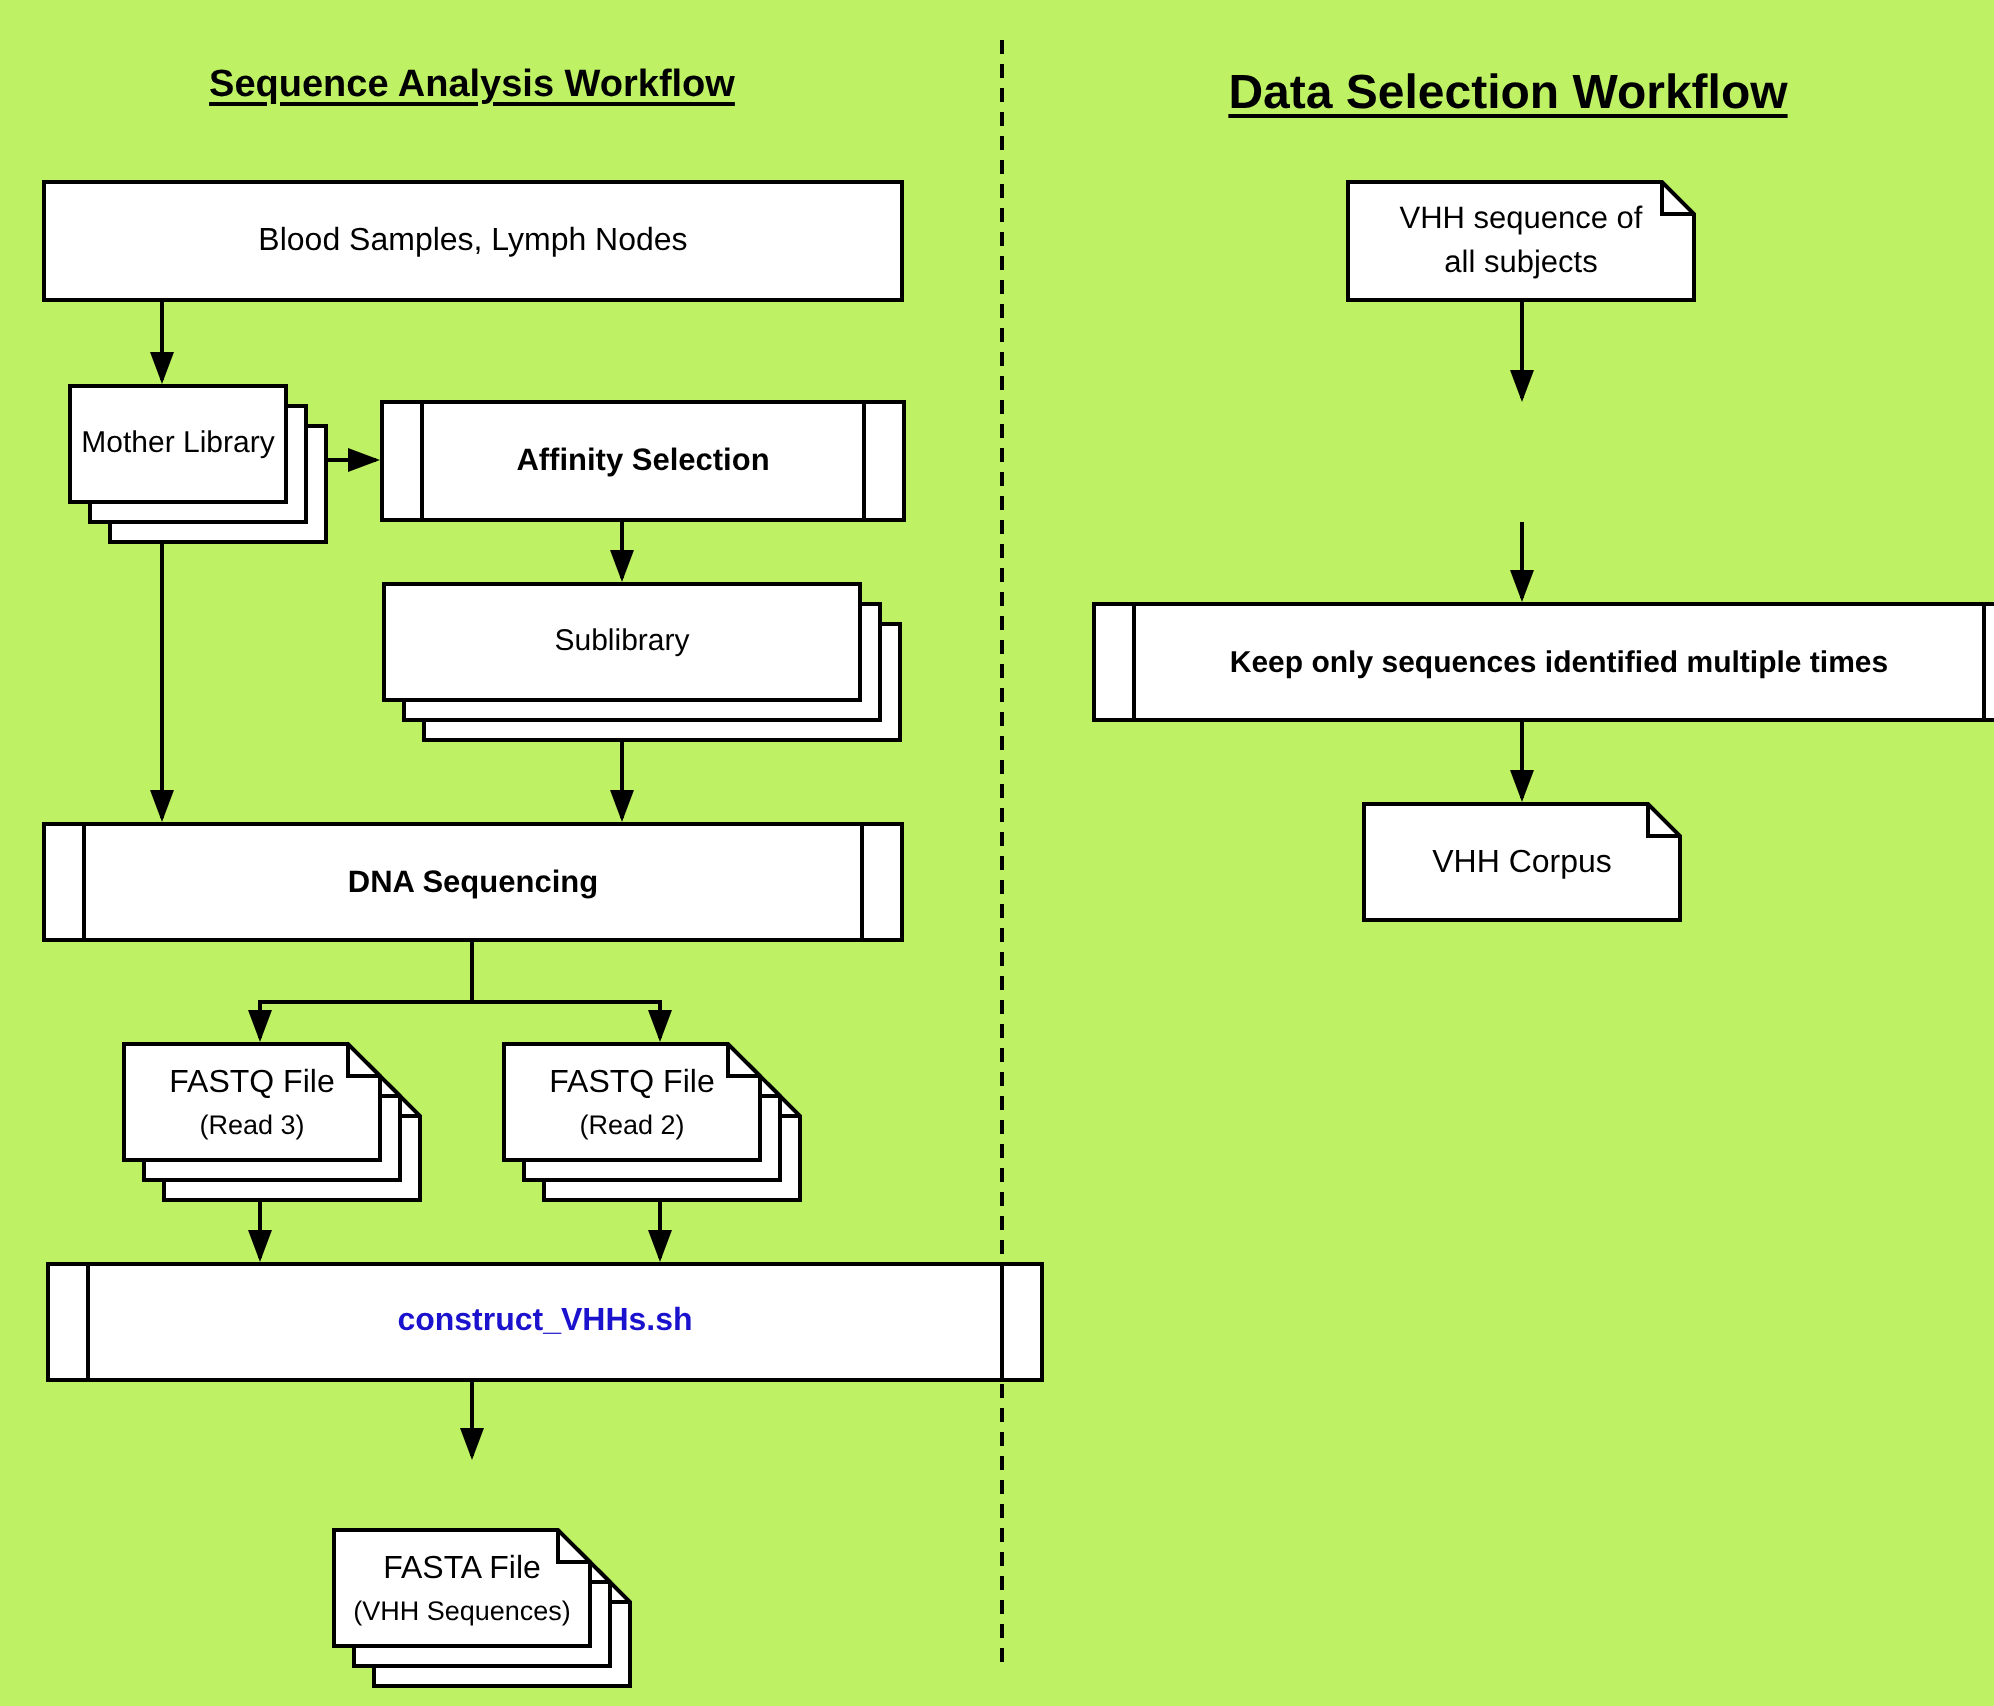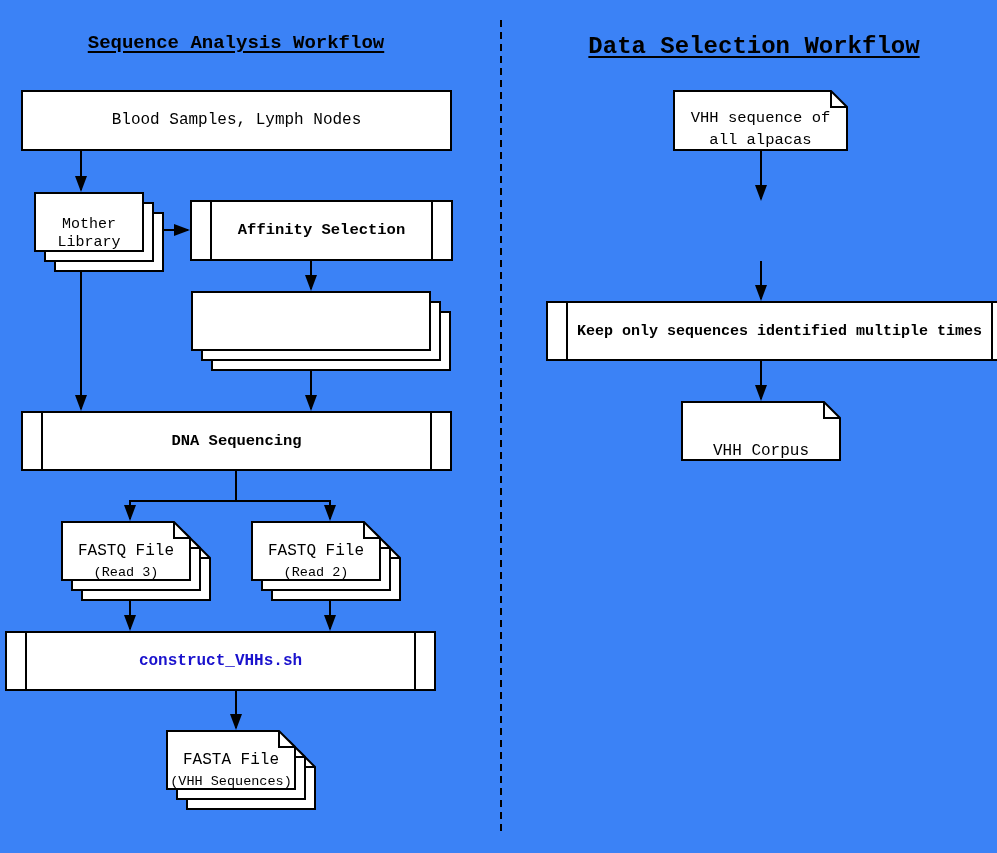--- a/index.html
+++ b/index.html
@@ -1,37 +1,37 @@
 <!DOCTYPE html>
 <html><head>
 <meta charset="utf-8">
 <style>
   html,body{margin:0;padding:0;background:#fff;}
   .canvas{
-    position:relative;width:997px;height:853px;background:#3b82f6;overflow:hidden;
-    font-family:Liberation Mono, monospace;color:#000;
+    position:relative;width:997px;height:853px;background:#bef264;overflow:hidden;
+    font-family:Liberation Sans, sans-serif;color:#000;
   }
   .connectors{position:absolute;left:0;top:0;z-index:0;}
   .wftitle{
     position:absolute;z-index:2;text-align:center;font-weight:bold;font-size:19px;
     text-decoration:underline;text-decoration-thickness:2px;text-underline-offset:3px;
   }
   .node{position:absolute;box-sizing:border-box;z-index:1;}
   .rectnode{
     background:#fff;border:2px solid #000;
     display:flex;flex-direction:column;align-items:center;justify-content:center;text-align:center;
   }
   .bar{position:absolute;top:0;bottom:0;width:2px;background:#000;}
   .bar.l{left:18px;}
   .bar.r{right:18px;}
   .stack{position:absolute;z-index:1;}
   .stack svg{position:absolute;left:0;top:0;}
   .stack .label{
     position:absolute;left:0;top:0;
-    display:flex;flex-direction:column;align-items:center;justify-content:flex-end;text-align:center;
+    display:flex;flex-direction:column;align-items:center;justify-content:center;text-align:center;
   }
   .t1{font-size:16px;line-height:19px;}
   .t1b{font-size:15.5px;line-height:19px;font-weight:bold;}
   .t2{font-size:13px;line-height:15px;margin-top:4px;}
   .t3{font-size:13.5px;line-height:16px;margin-top:4px;}
   .tl{font-size:15.5px;line-height:22px;}
   .tm{font-size:15px;line-height:18px;}
   .script-label{font-size:16px;font-weight:bold;color:#1a12cd;}
   .shape{fill:#ffffff;stroke:#000000;stroke-width:2;}
   .fold{fill:none;stroke:#000000;stroke-width:2;}
@@ -88,20 +88,21 @@
     <span class="bar r"></span>
     <div class="t1b">Affinity Selection</div>
   </div>
 
   <div class="stack" style="left:191px;top:291px;width:260px;height:80px">
     <svg width="260" height="80">
       <rect class="shape" x="21" y="21" width="238" height="58"></rect>
       <rect class="shape" x="11" y="11" width="238" height="58"></rect>
       <rect class="shape" x="1" y="1" width="238" height="58"></rect>
     </svg>
+    <div class="label tm" style="width:240px;height:60px">Sublibrary</div>
   </div>
 
   <div class="node rectnode" style="left:21px;top:411px;width:431px;height:60px">
     <span class="bar l"></span>
     <span class="bar r"></span>
     <div class="t1b">DNA Sequencing</div>
   </div>
 
   <div class="stack" style="left:61px;top:521px;width:150px;height:80px">
     <svg width="150" height="80">
@@ -126,27 +127,27 @@
       <path class="fold" d="M123,11 V27 H139"></path>
       <path class="shape" d="M1,1 H113 L129,17 V59 H1 Z"></path>
       <path class="fold" d="M113,1 V17 H129"></path>
     </svg>
     <div class="label" style="width:130px;height:60px">
       <div class="t1">FASTQ File</div>
       <div class="t3">(Read 2)</div>
     </div>
   </div>
 
-  <div class="node rectnode" style="left:5px;top:631px;width:431px;height:60px">
+  <div class="node rectnode" style="left:23px;top:631px;width:499px;height:60px">
     <span class="bar l"></span>
     <span class="bar r"></span>
     <div class="script-label">construct_VHHs.sh</div>
   </div>
 
-  <div class="stack" style="left:166px;top:730px;width:150px;height:80px">
+  <div class="stack" style="left:166px;top:764px;width:150px;height:80px">
     <svg width="150" height="80">
       <path class="shape" d="M21,21 H133 L149,37 V79 H21 Z"></path>
       <path class="fold" d="M133,21 V37 H149"></path>
       <path class="shape" d="M11,11 H123 L139,27 V69 H11 Z"></path>
       <path class="fold" d="M123,11 V27 H139"></path>
       <path class="shape" d="M1,1 H113 L129,17 V59 H1 Z"></path>
       <path class="fold" d="M113,1 V17 H129"></path>
     </svg>
     <div class="label" style="width:130px;height:60px">
       <div class="t1">FASTA File</div>
@@ -154,21 +155,21 @@
     </div>
   </div>
 
   <div class="stack" style="left:673px;top:90px;width:175px;height:61px">
     <svg width="175" height="61">
       <path class="shape" d="M1,1 H158 L174,17 V60 H1 Z"></path>
       <path class="fold" d="M158,1 V17 H174"></path>
     </svg>
     <div class="label" style="width:175px;height:61px">
       <div class="tl">VHH sequence of</div>
-      <div class="tl">all alpacas</div>
+      <div class="tl">all subjects</div>
     </div>
   </div>
 
 
   <div class="node rectnode" style="left:546px;top:301px;width:467px;height:60px">
     <span class="bar l"></span>
     <span class="bar r"></span>
     <div class="t1b" style="font-size:15px">Keep only sequences identified multiple times</div>
   </div>
 

